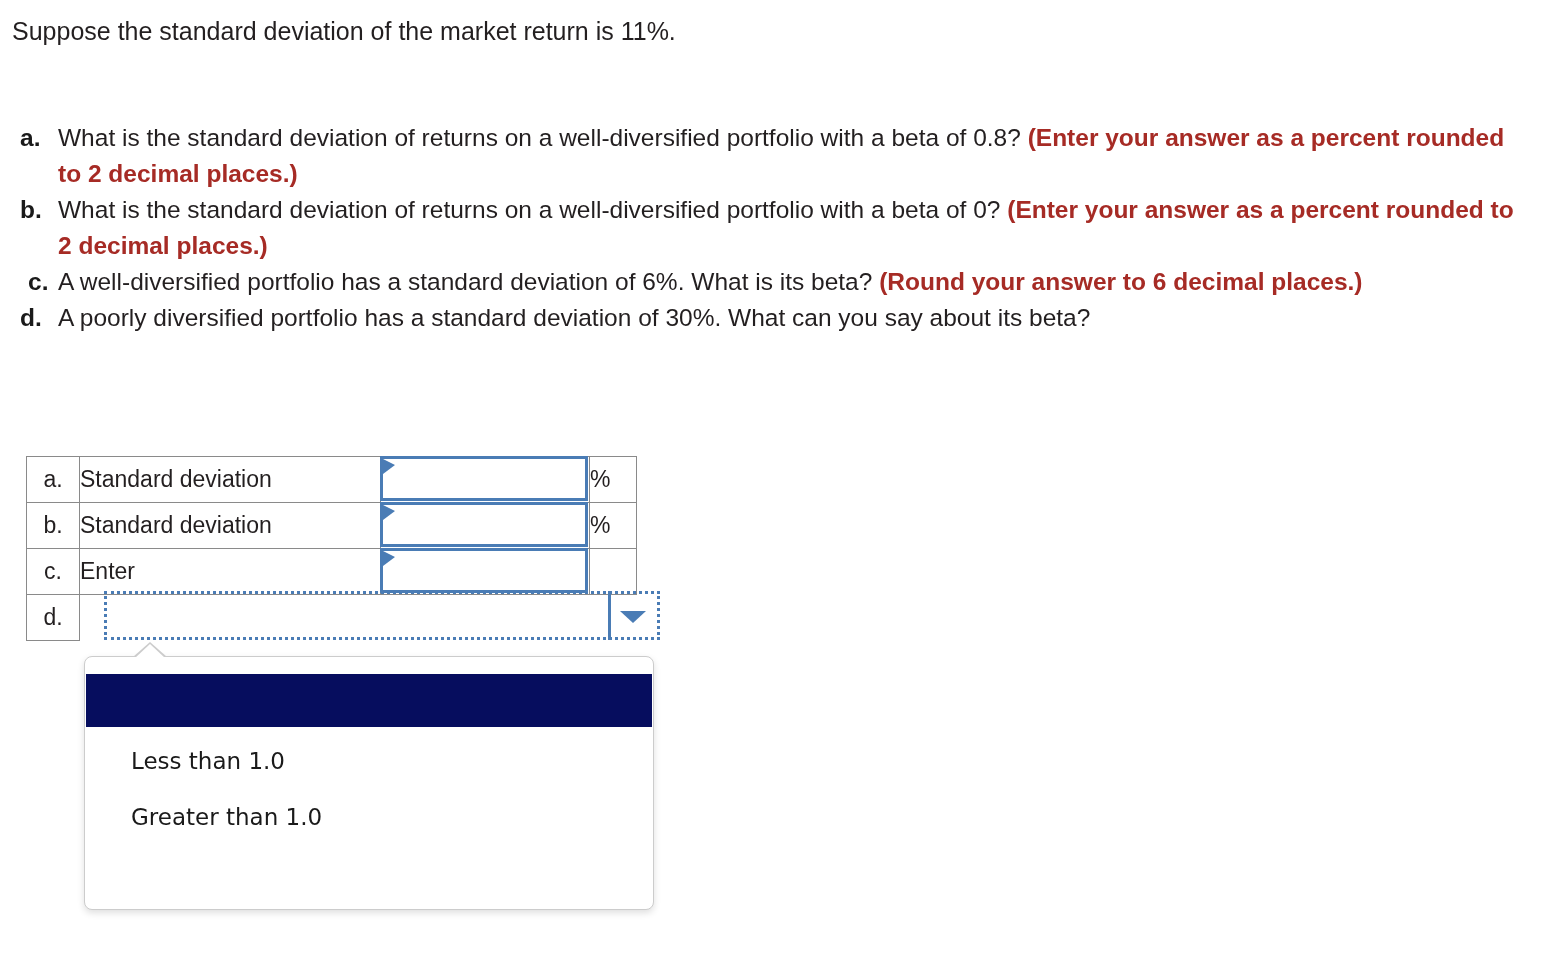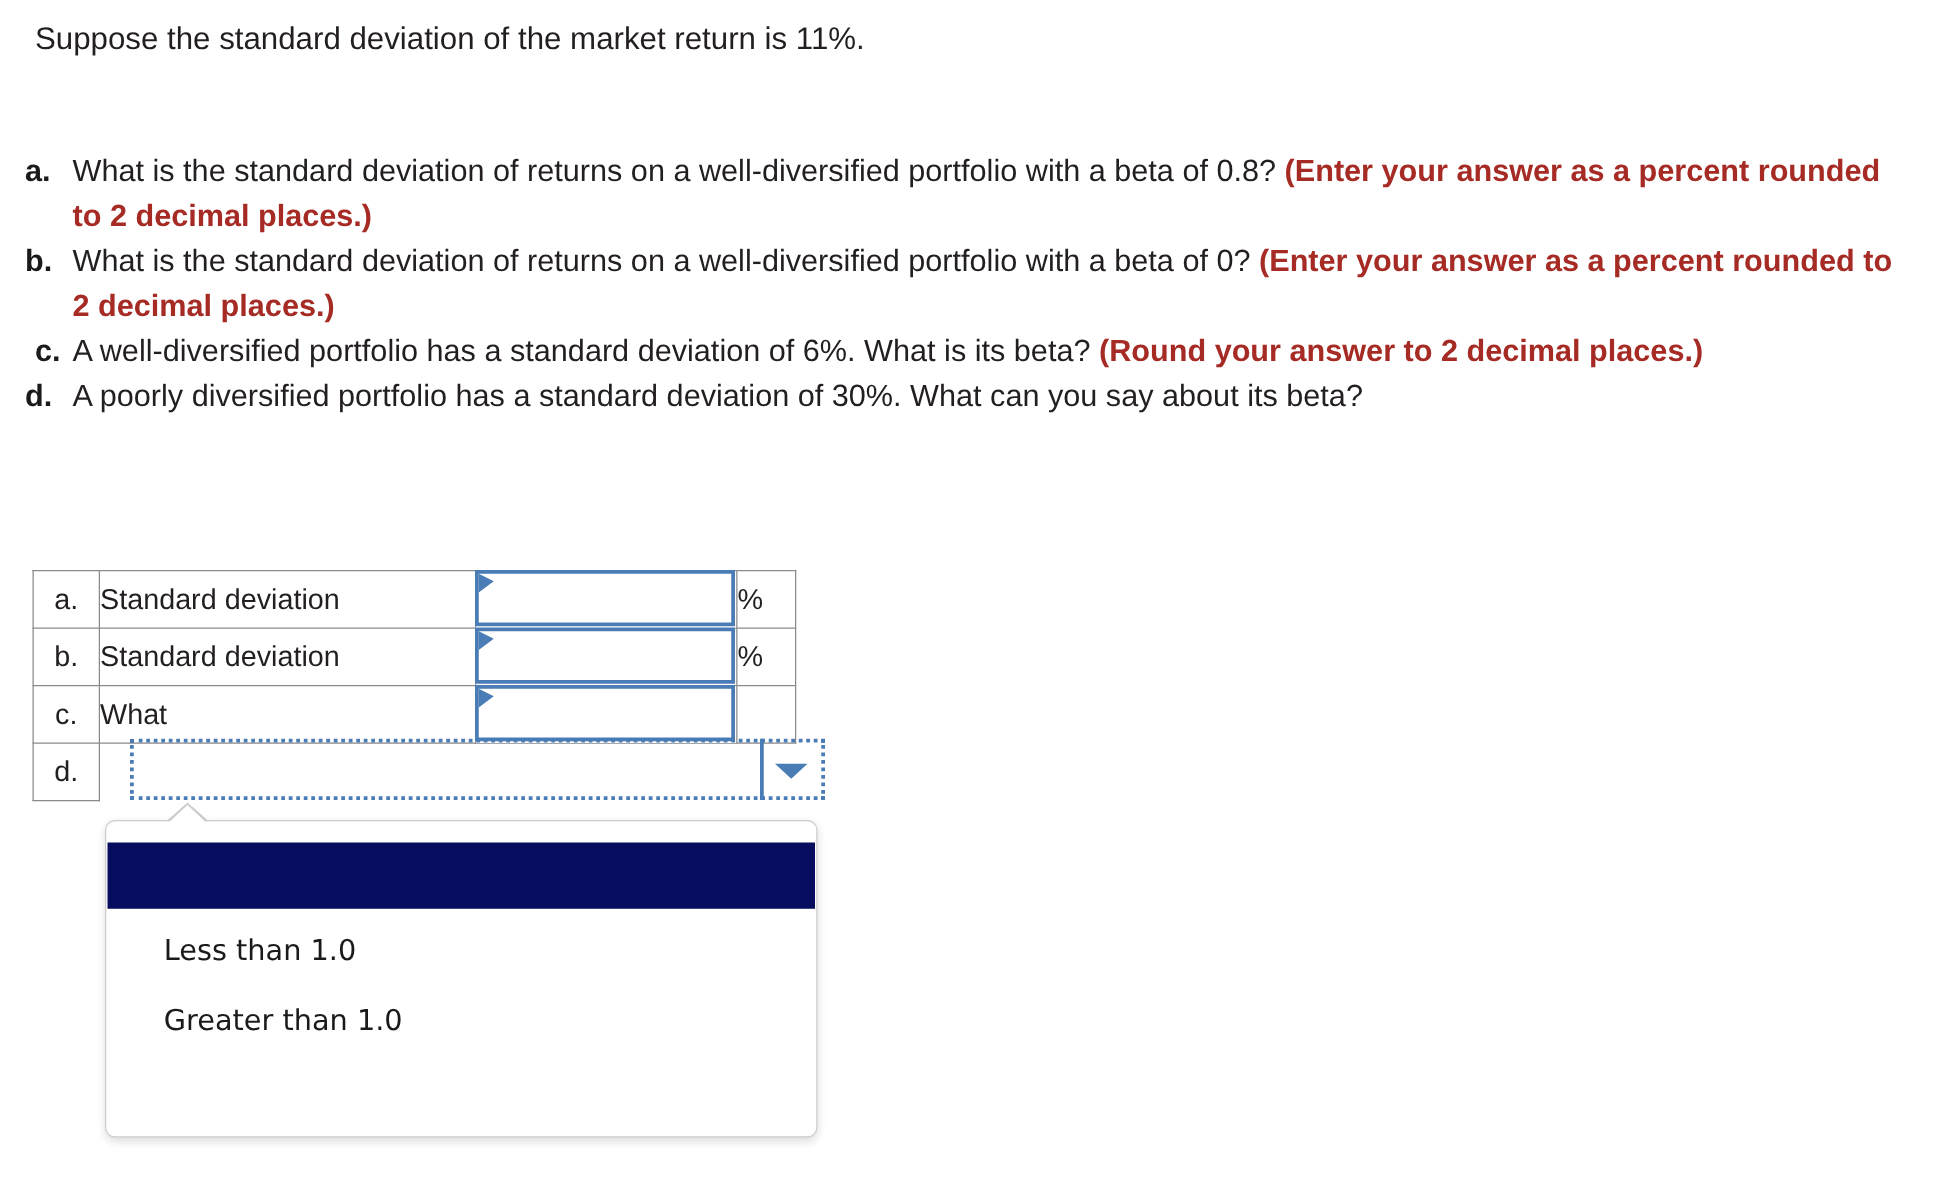--- a/index.html
+++ b/index.html
@@ -13,21 +13,21 @@
     position: relative;
     overflow: hidden;
     font-family: "Liberation Sans", sans-serif;
     color: #231f20;
     -webkit-font-smoothing: antialiased;
   }
 
   
   .intro {
     position: absolute;
-    left: 28px;
+    left: 12px;
     top: 14px;
     font-size: 25px;
     line-height: 34px;
     color: #231f20;
     white-space: nowrap;
   }
 
   
   .qlist {
     position: absolute;
@@ -223,21 +223,21 @@
 
   <div class="qitem">
     <span class="qmark">a.</span><span>What is the standard deviation of returns on a well-diversified portfolio with a beta of 0.8? </span><span class="red">(Enter your answer as a percent rounded to 2 decimal places.)</span>
   </div>
 
   <div class="qitem">
     <span class="qmark">b.</span><span>What is the standard deviation of returns on a well-diversified portfolio with a beta of 0? </span><span class="red">(Enter your answer as a percent rounded to 2 decimal places.)</span>
   </div>
 
   <div class="qitem">
-    <span class="qmark narrow">c.</span><span>A well-diversified portfolio has a standard deviation of 6%. What is its beta? </span><span class="red">(Round your answer to 2 decimal places.)</span>
+    <span class="qmark narrow">c.</span><span>A well-diversified portfolio has a standard deviation of 6%. What is its beta? </span><span class="red">(Round your answer to 6 decimal places.)</span>
   </div>
 
   <div class="qitem">
     <span class="qmark">d.</span><span>A poorly diversified portfolio has a standard deviation of 30%. What can you say about its beta?</span>
   </div>
 
 </div>
 
 <div class="ansblock">
   <table class="ans">
@@ -261,21 +261,21 @@
           <div class="inputbox">
             <span class="caret"></span>
             <span></span>
           </div>
         </td>
         <td class="c-unit">%</td>
       </tr>
 
       <tr>
         <td class="c-letter">c.</td>
-        <td class="c-label">What</td>
+        <td class="c-label">Enter</td>
         <td class="c-input">
           <div class="inputbox">
             <span class="caret"></span>
             <span></span>
           </div>
         </td>
         <td class="c-unit"></td>
       </tr>
 
       <tr class="row-d">

